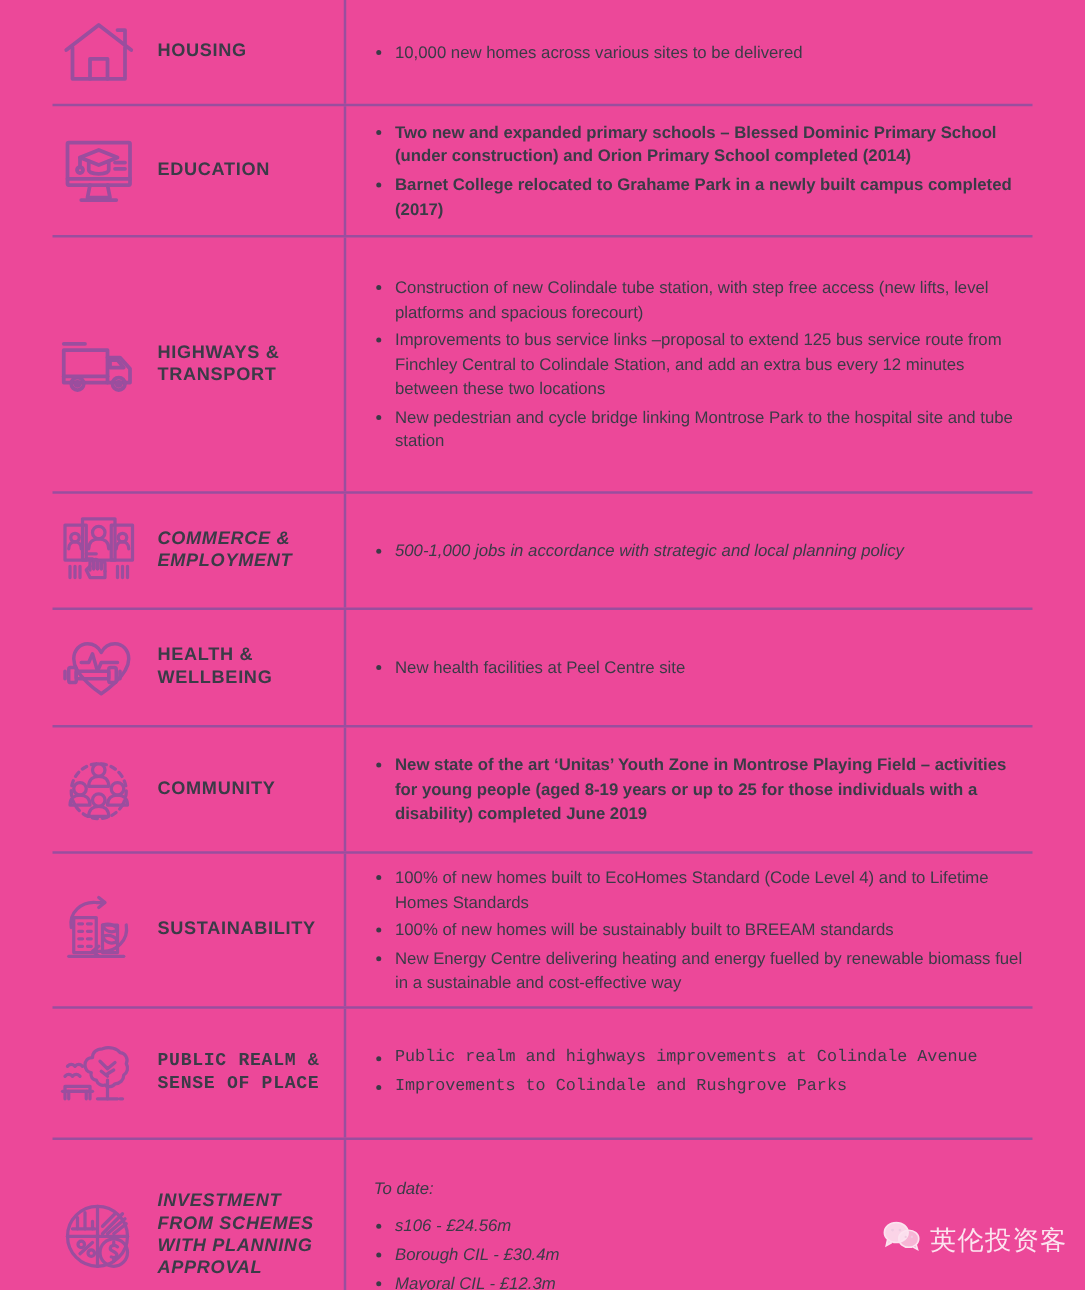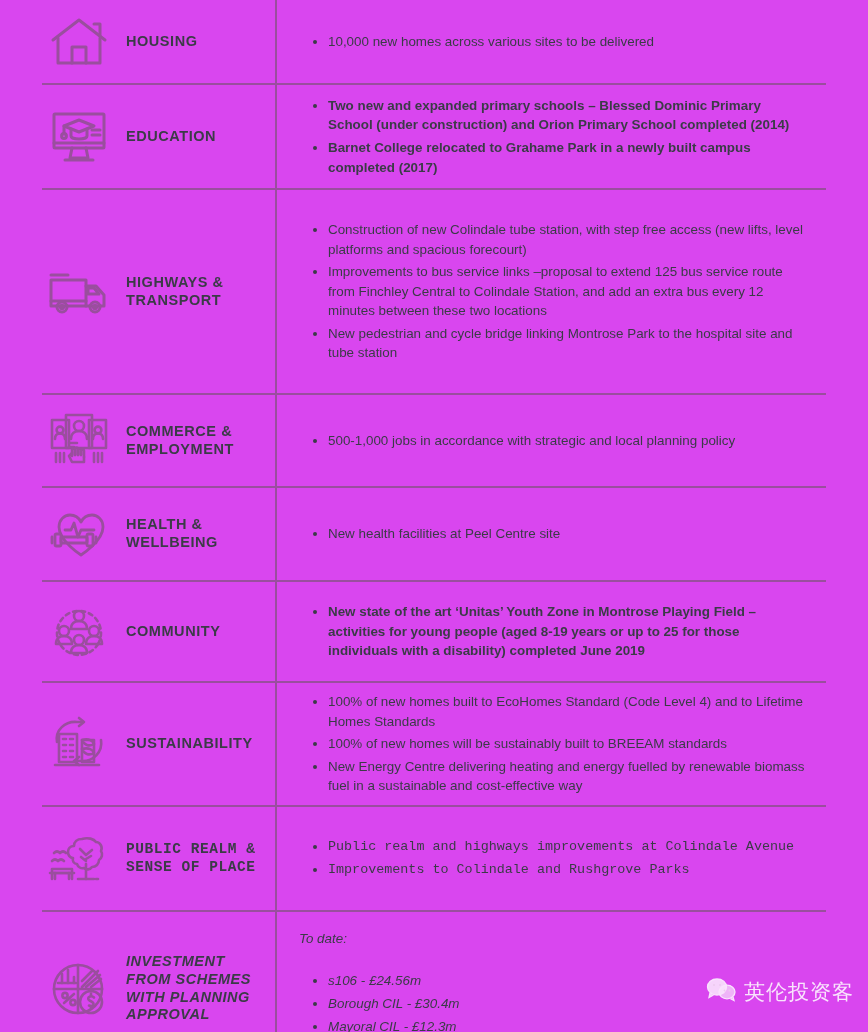--- a/index.html
+++ b/index.html
@@ -10,21 +10,21 @@
     width: 868px;
     height: 1032px;
     background: #f7eaf5;
     font-family: "Liberation Sans", sans-serif;
     overflow: hidden;
   }
   .sheet {
     position: relative;
     width: 868px;
     height: 1032px;
-    background: #d946ef;
+    background: #ec4899;
     box-sizing: border-box;
   }
   .table {
     position: absolute;
     left: 42px;
     top: 0;
     width: 784px;
   }
   .row {
     display: flex;
@@ -72,21 +72,21 @@
     flex-direction: column;
     justify-content: center;
   }
   .intro {
     font-size: 13.4px;
     color: #3b3b47;
     line-height: 1.45;
     margin: 0 0 11px 0;
   }
   ul.bullets {
-    margin: 12px;
+    margin: 0;
     padding: 0;
     list-style: none;
   }
   ul.bullets li {
     position: relative;
     padding-left: 17px;
     font-size: 13.4px;
     line-height: 1.46;
     color: #3b3b47;
     margin-bottom: 3px;
@@ -104,21 +104,21 @@
     border-radius: 50%;
     background: #3b3b47;
   }
   ul.bullets li.bold {
     font-weight: bold;
   }
   
   .r-housing       { height: 85px; }
   .r-education     { height: 105px; }
   .r-highways      { height: 205px; }
-  .r-commerce      { height: 93px; }
+  .r-commerce      { height: 93px; font-style: italic; }
   .r-health        { height: 94px; }
   .r-community     { height: 101px; }
   .r-sustain       { height: 124px; }
   .r-publicrealm   { height: 105px; font-family: Liberation Mono, monospace; }
   .r-investment    { height: 153px; font-style: italic; }
 
   .watermark {
     position: absolute;
     right: 14px;
     bottom: 26px;

